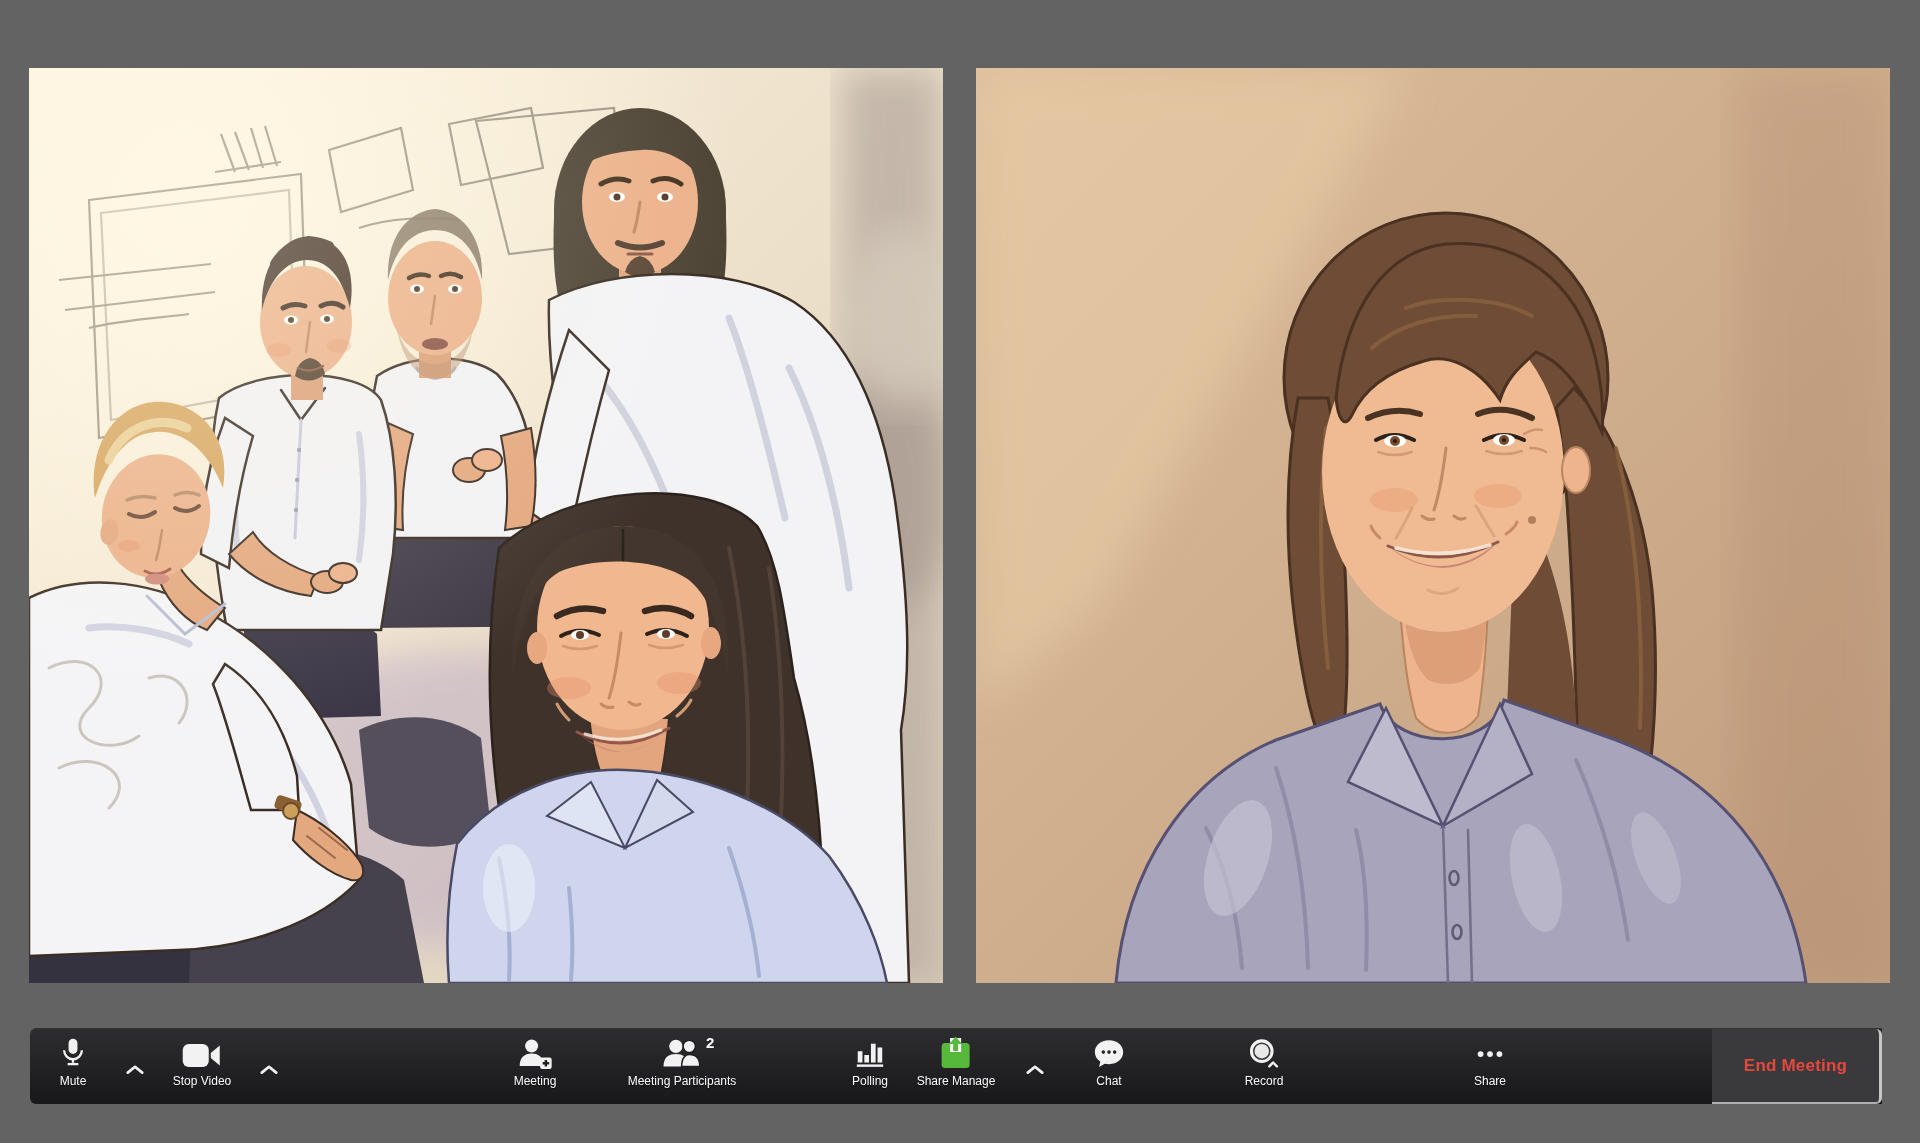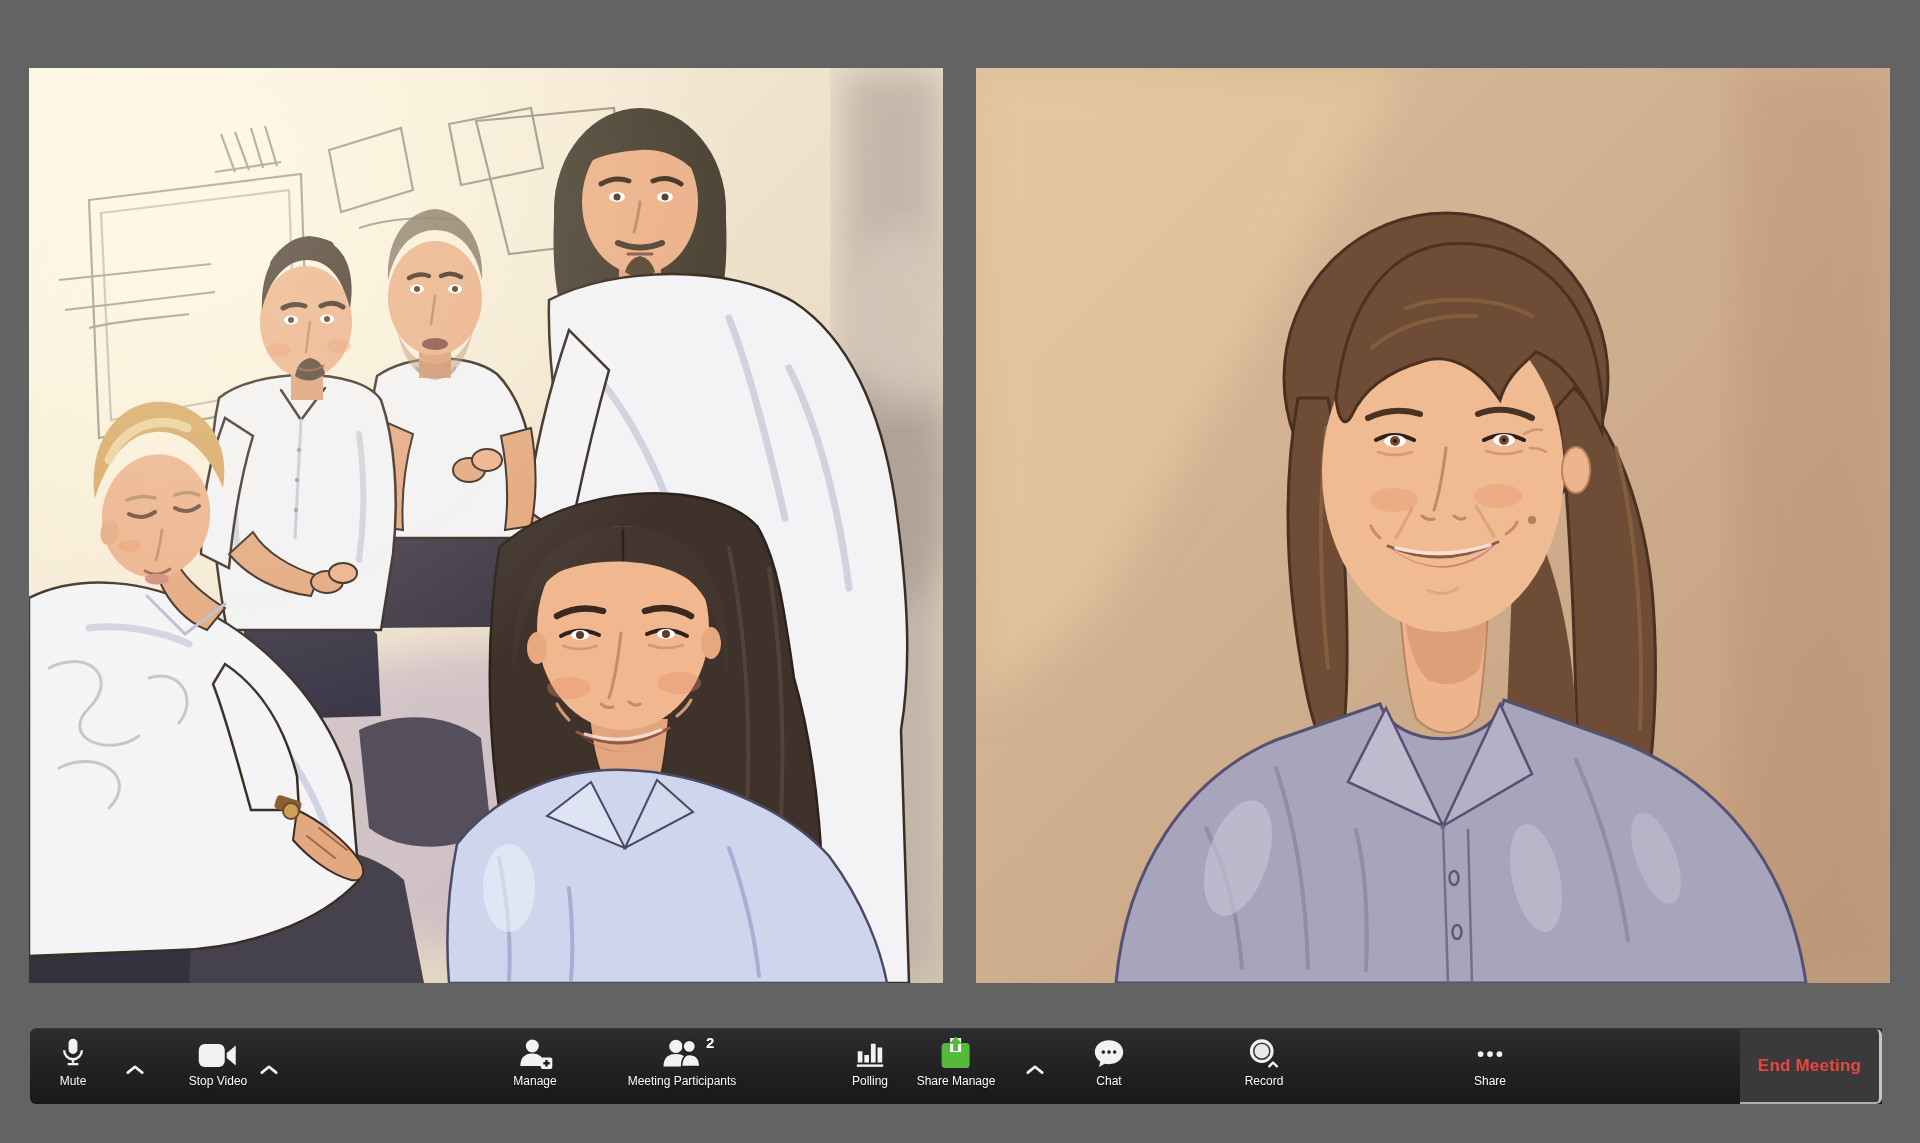--- a/index.html
+++ b/index.html
@@ -17,21 +17,21 @@
              border-top:1px solid rgba(255,255,255,.12);
              border-radius:6px 0 0 6px; }
   .tb-btn { position:absolute; top:0; height:100%; transform:translateX(-50%);
             display:flex; flex-direction:column; align-items:center; cursor:pointer; }
   .tb-icon { height:42px; display:flex; align-items:flex-end; justify-content:center; padding-top:7px; }
   .tb-label { font-size:12px; color:#fdfdfd; white-space:nowrap; margin-top:3px;
               text-shadow:0 1px 1px rgba(0,0,0,.6); }
   .chev { position:absolute; top:32px; transform:translateX(-50%); cursor:pointer; }
   .badge { position:absolute; left:calc(50% + 24px); top:5px; font-size:15px;
            font-weight:bold; color:#fff; }
-  .end-section { position:absolute; right:0; top:0; width:142px; height:100%;
+  .end-section { position:absolute; right:0; top:0; width:170px; height:100%;
                  background:#3a3a3c; border-right:3px solid #c6c6c6;
                  border-bottom:2px solid rgba(214,214,214,.75);
                  border-radius:0 6px 6px 0;
                  display:flex; align-items:center; justify-content:center; cursor:pointer; }
   .end-label { font-size:17px; font-weight:bold; color:#e8473e; letter-spacing:.2px; }
 </style>
 </head>
 <body>
 
 <div class="stage">
@@ -299,21 +299,21 @@
           </svg>
       </span>
       <span class="tb-label">Mute</span>
     </div>
     <span class="chev" style="left:105px">
       <svg width="18" height="11" viewBox="0 0 20 12">
           <path d="M2 9.5 L10 3 L18 9.5" stroke="#f2f2f2" stroke-width="3" fill="none" stroke-linecap="round" stroke-linejoin="round"></path>
         </svg>
     </span>
 
-    <div class="tb-btn" style="left:188px">
+    <div class="tb-btn" style="left:172px">
       <span class="tb-icon">
         <svg width="40" height="30" viewBox="0 0 40 30">
             <rect x="1" y="3" width="26" height="23" rx="6" fill="#f2f2f2"></rect>
             <path d="M29 12 L38 4.5 L38 24.5 L29 17 Z" fill="#f2f2f2"></path>
           </svg>
       </span>
       <span class="tb-label">Stop Video</span>
     </div>
     <span class="chev" style="left:239px">
       <svg width="18" height="11" viewBox="0 0 20 12">
@@ -323,21 +323,21 @@
 
     <div class="tb-btn" style="left:505px">
       <span class="tb-icon">
         <svg width="36" height="34" viewBox="0 0 36 34">
             <circle cx="15" cy="9" r="6.5" fill="#f2f2f2"></circle>
             <path d="M3 29 C3 19.5 9 16.5 15 16.5 C21 16.5 27 19.5 27 29 Z" fill="#f2f2f2"></path>
             <rect x="23.5" y="20.5" width="11.5" height="11.5" rx="2" fill="#f2f2f2"></rect>
             <path d="M29.2 23 v6.5 M26 26.2 h6.5" stroke="#202022" stroke-width="2.4"></path>
           </svg>
       </span>
-      <span class="tb-label">Manage</span>
+      <span class="tb-label">Meeting</span>
     </div>
 
     <div class="tb-btn" style="left:652px">
       <span class="tb-icon">
         <svg width="42" height="34" viewBox="0 0 44 34">
             <circle cx="16" cy="9" r="7" fill="#f2f2f2"></circle>
             <path d="M3 30 C3 20 9 17 16 17 C23 17 29 20 29 30 Z" fill="#f2f2f2"></path>
             <circle cx="30" cy="9" r="6.5" fill="#f2f2f2" stroke="#202022" stroke-width="1.6"></circle>
             <path d="M22 30 C22 21 26 17.5 30 17.5 C36 17.5 41 21 41 30 Z" fill="#f2f2f2" stroke="#202022" stroke-width="1.6"></path>
           </svg>

